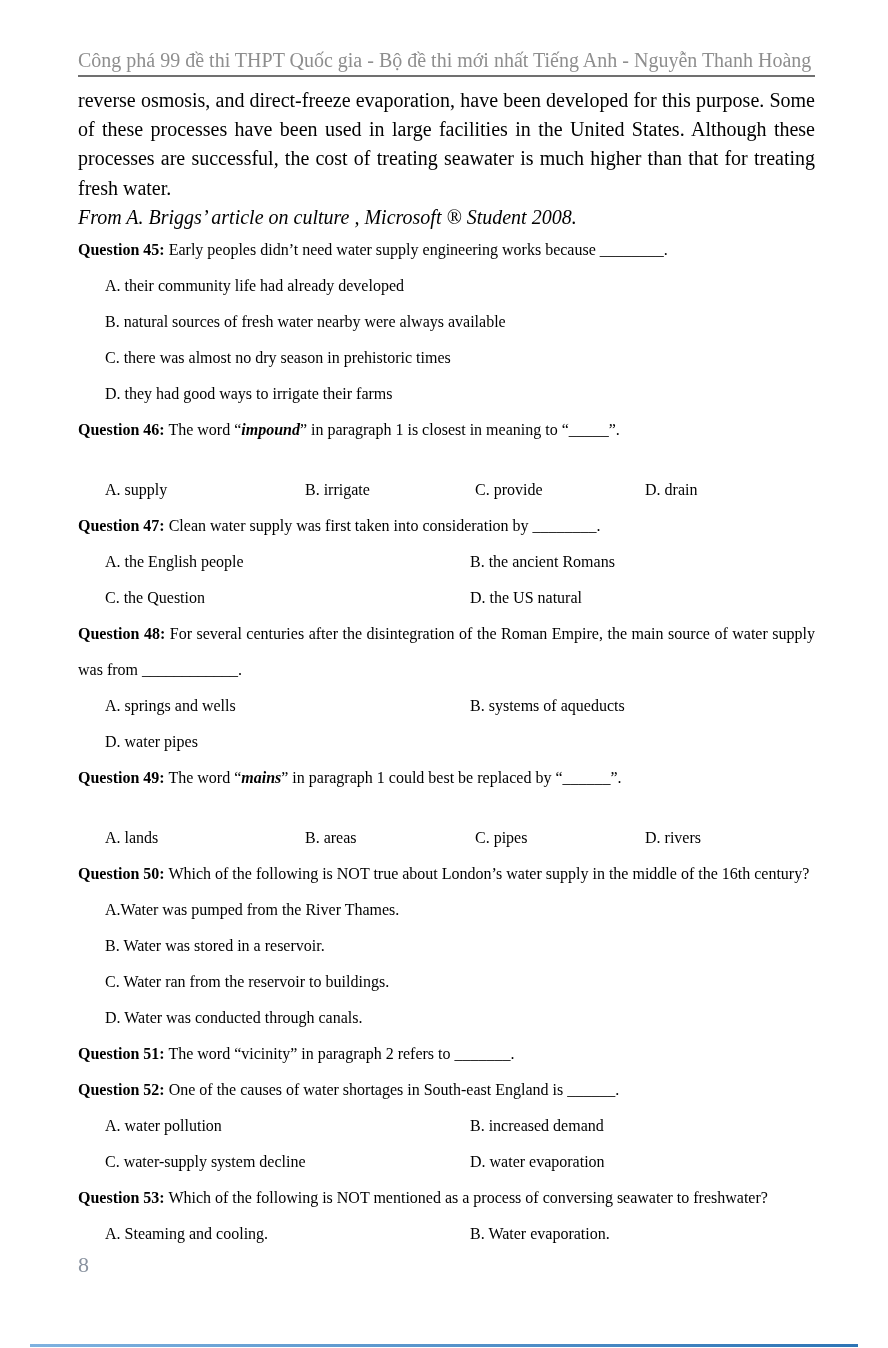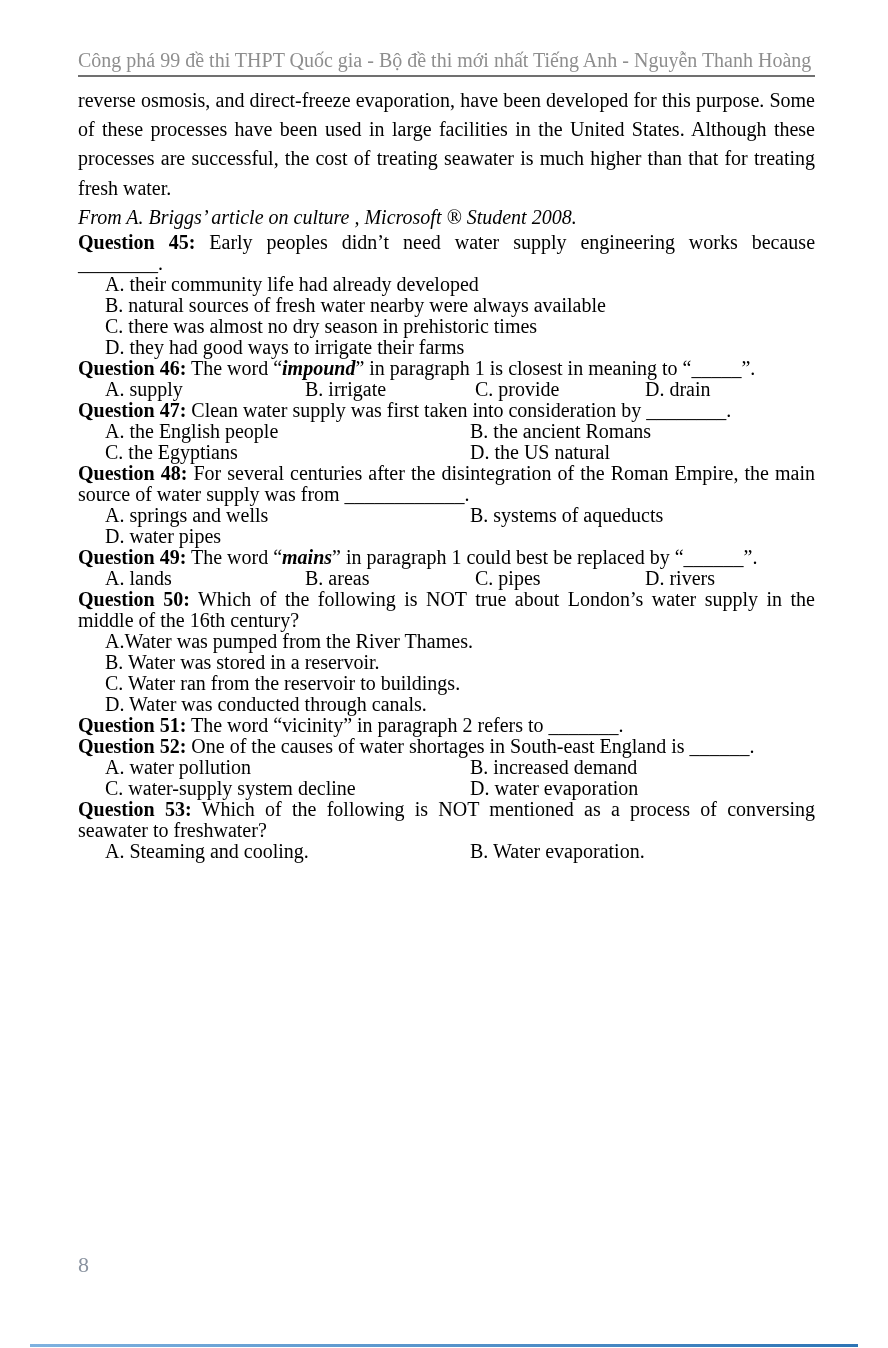--- a/index.html
+++ b/index.html
@@ -27,34 +27,35 @@
   .passage {
     font-size: 20px;
     line-height: 29.2px;
     text-align: justify;
   }
   .source-line {
     font-size: 20px;
     line-height: 29.2px;
     font-style: italic;
   }
-  .question { font-size: 20px; line-height: 21px; }
+  .question { font-size: 16px; line-height: 36px; }
   .stem { text-align: justify; }
   .qlabel { font-weight: bold; }
   .bi { font-weight: bold; font-style: italic; }
   .opts-list .opt { padding-left: 27px; }
   .opts-grid2 {
     display: grid;
     grid-template-columns: 365px auto;
     padding-left: 27px;
   }
   .opts-grid4 {
     display: grid;
     grid-template-columns: 200px 170px 170px auto;
     padding-left: 27px;
+    margin-top: 24px;
   }
   .page-num {
     position: absolute;
     left: 78px; top: 1252px;
     font-size: 22px;
     color: #8a93a0;
   }
   .bottom-bar {
     position: absolute;
     left: 30px; right: 30px; bottom: 1px;
@@ -89,21 +90,21 @@
           <div class="opt">B. irrigate</div>
           <div class="opt">C. provide</div>
           <div class="opt">D. drain</div>
         </div>
       </div>
       <div class="question">
         <div class="stem"><span class="qlabel">Question 47:</span><span> Clean water supply was first taken into consideration by ________.</span></div>
         <div class="opts-grid2">
           <div class="opt">A. the English people</div>
           <div class="opt">B. the ancient Romans</div>
-          <div class="opt">C. the Egyptians</div>
+          <div class="opt">C. the Question</div>
           <div class="opt">D. the US natural</div>
         </div>
       </div>
       <div class="question">
         <div class="stem"><span class="qlabel">Question 48:</span><span> For several centuries after the disintegration of the Roman Empire, the main source of water supply was from ____________.</span></div>
         <div class="opts-grid2">
           <div class="opt">A. springs and wells</div>
           <div class="opt">B. systems of aqueducts</div>
           <div class="opt">D. water pipes</div>
         </div>

